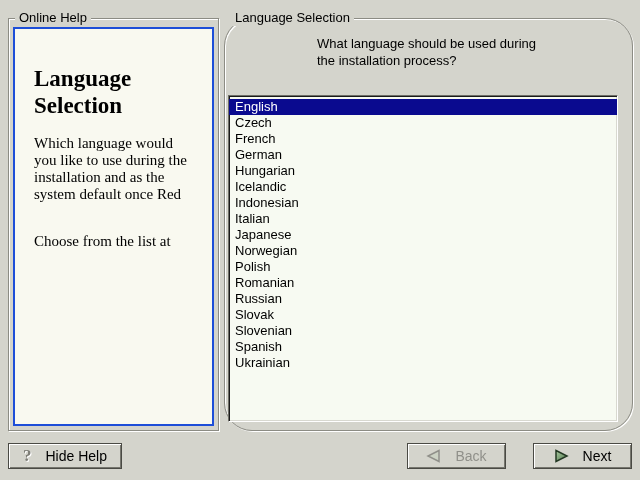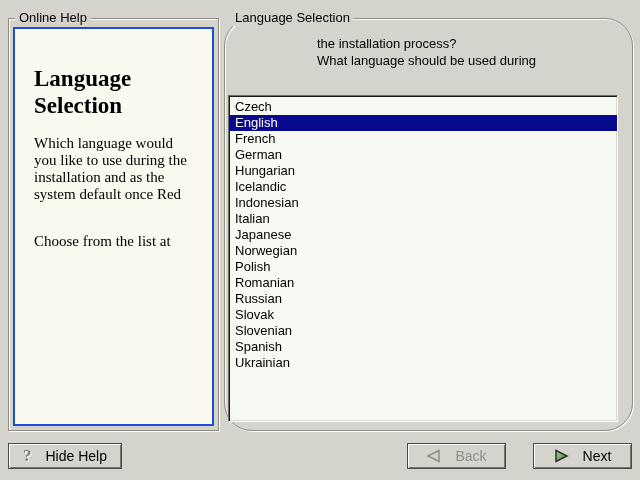--- a/index.html
+++ b/index.html
@@ -118,26 +118,26 @@
     </div>
     <div class="help-para" id="help-para2">
       <div class="nowrap">Choose from the list at</div>
     </div>
   </div>
 </div>
 
 <div class="frame" id="main-frame">
   <span class="frame-label">Language Selection</span>
   <div id="question">
+    <div class="nowrap">What language should be used during</div>
     <div class="nowrap">the installation process?</div>
-    <div class="nowrap">What language should be used during</div>
   </div>
   <div id="language-list">
+    <div class="lang-row" style="background: rgb(10, 10, 143); color: rgb(255, 255, 255);">English</div>
     <div class="lang-row">Czech</div>
-    <div class="lang-row" style="background: rgb(10, 10, 143); color: rgb(255, 255, 255);">English</div>
     <div class="lang-row">French</div>
     <div class="lang-row">German</div>
     <div class="lang-row">Hungarian</div>
     <div class="lang-row">Icelandic</div>
     <div class="lang-row">Indonesian</div>
     <div class="lang-row">Italian</div>
     <div class="lang-row">Japanese</div>
     <div class="lang-row">Norwegian</div>
     <div class="lang-row">Polish</div>
     <div class="lang-row">Romanian</div>

